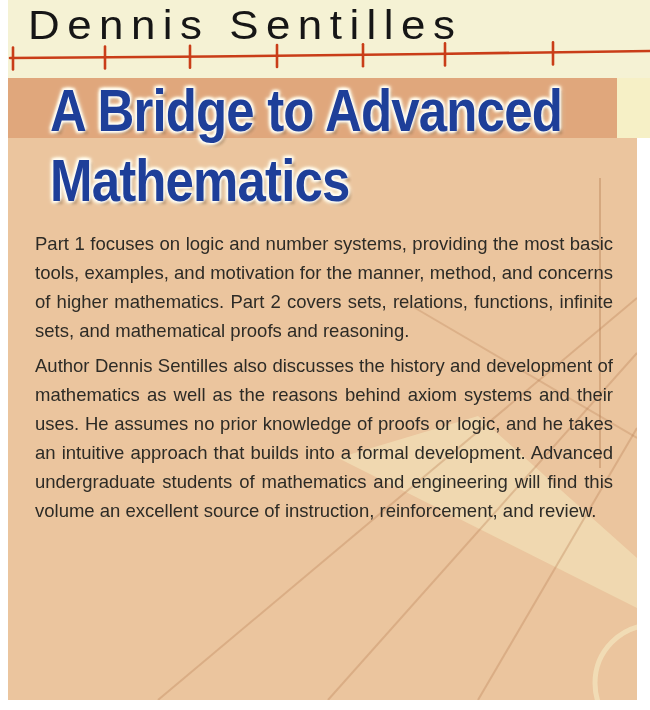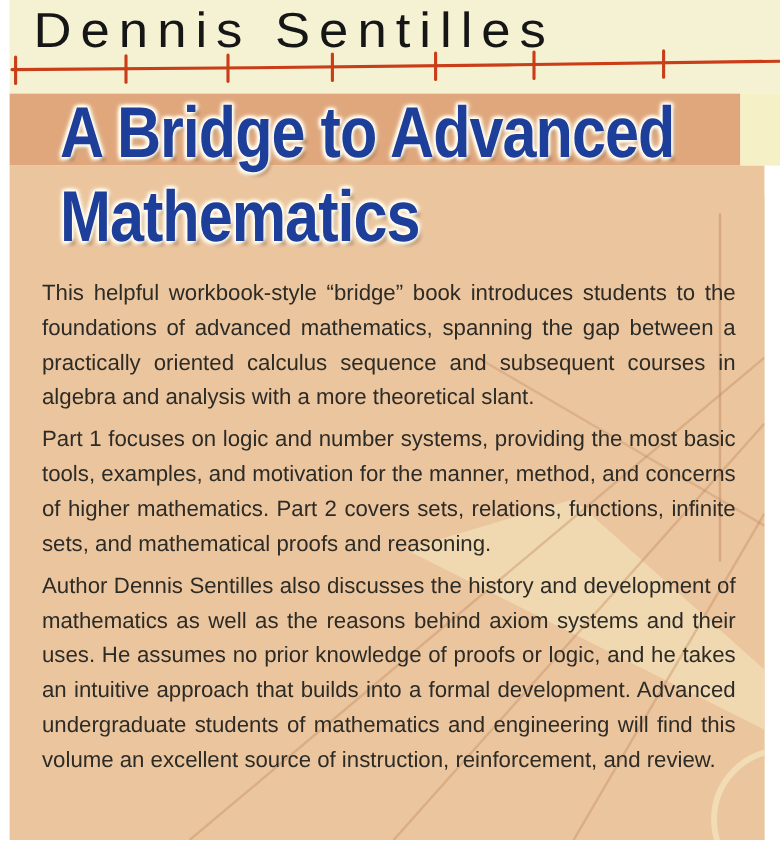--- a/index.html
+++ b/index.html
@@ -110,18 +110,17 @@
     <line x1="445" y1="3.4" x2="445" y2="25.4" stroke="#c93d18" stroke-width="2.6" stroke-linecap="round"></line>
     <line x1="553" y1="2.4" x2="553" y2="24.4" stroke="#c93d18" stroke-width="2.6" stroke-linecap="round"></line>
   </svg>
 
   <div class="title">
     <span class="tline">A Bridge to Advanced</span><br>
     <span class="tline">Mathematics</span>
   </div>
 
   <div class="copy">
-    <p>This helpful workbook-style “bridge” book introduces students to the foundations of advanced mathematics, spanning the gap between a practically oriented calculus sequence and subsequent courses in algebra and analysis with a more theoretical slant.</p>
     <p>Part 1 focuses on logic and number systems, providing the most basic tools, examples, and motivation for the manner, method, and concerns of higher mathematics. Part 2 covers sets, relations, functions, infinite sets, and mathematical proofs and reasoning.</p>
     <p>Author Dennis Sentilles also discusses the history and development of mathematics as well as the reasons behind axiom systems and their uses. He assumes no prior knowledge of proofs or logic, and he takes an intuitive approach that builds into a formal development. Advanced undergraduate students of mathematics and engineering will find this volume an excellent source of instruction, reinforcement, and review.</p>
   </div>
 
 </div>
 
 </body></html>

